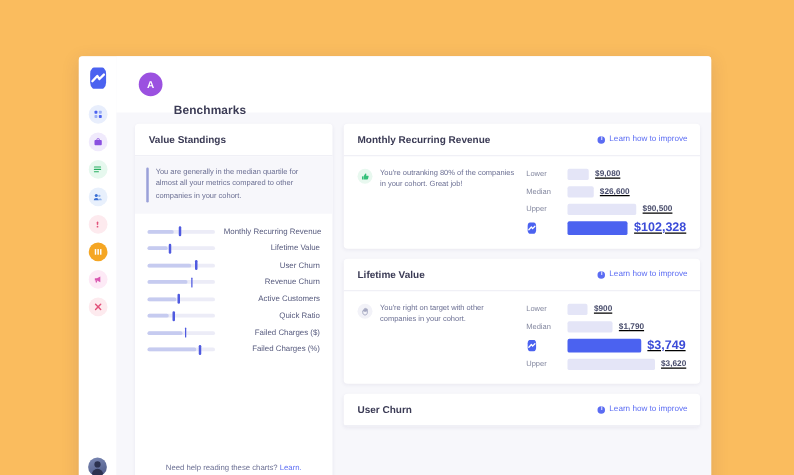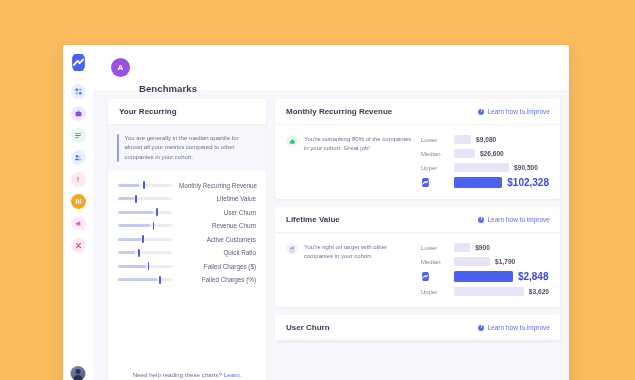--- a/index.html
+++ b/index.html
@@ -205,21 +205,21 @@
 
   .bars { flex: 1; display: flex; flex-direction: column; gap: 5px; min-width:0; }
   .bar-row { display: flex; align-items: center; gap: 6px; }
   .bar-label {
     width: 27px; flex: 0 0 27px;
     font-size: 6px; color: #83879f;
   }
   .bar-label.logo-cell {
     display: flex; align-items: center;
   }
-  .bar-track { flex: 1; display: flex; align-items: center; gap: 5px; min-width:0; }
+  .bar-track { flex: 1; display: flex; align-items: center; gap: 5px; min-width:0;text-decoration:underline; }
   .bar {
     height: 9px;
     border-radius: 1.5px;
     background: #e4e5f7;
   }
   .bar.you { background: #4b62f0; height: 11px; }
   .bar-value { font-size: 6.6px; color: #4a4e6d; font-weight: bold; white-space:nowrap; }
   .bar-value.you { font-size: 10px; color: #3b4bd8; font-weight: bold; }
 </style>
 </head>
@@ -302,21 +302,21 @@
     <header class="topbar">
       <div class="acct-badge">A</div>
       <div class="page-title">Benchmarks</div>
     </header>
 
     <div class="panels">
 
       <div class="col-left">
         <section class="card standings-card">
           <div class="card-head">
-            <span class="card-title">Your Recurring</span>
+            <span class="card-title">Value Standings</span>
           </div>
 
           <div class="note-box">
             <div class="note-bar"></div>
             <div class="note-text">You are generally in the median quartile for almost all your metrics compared to other companies in your cohort.</div>
           </div>
 
           <div class="metric-list" id="metric-list">
               <div class="metric-row">
                 <div class="slider">
@@ -473,21 +473,21 @@
                 </div>
                 <div class="bar-row">
                   <div class="bar-label logo-cell">
                     <svg width="9" height="9" viewBox="0 0 24 24">
                       <path d="M3 7 A9 9 0 0 1 21 7 L21 17 A9 9 0 0 1 3 17 Z" fill="#4b62f0"></path>
                       <path d="M5.5 15.5 L11 9.5 L13.5 13 L18.5 8" stroke="#fff" stroke-width="2.8" fill="none" stroke-linecap="round" stroke-linejoin="round"></path>
                     </svg>
                   </div>
                   <div class="bar-track">
                     <div class="bar you" style="width:62%"></div>
-                    <div class="bar-value you">$2,848</div>
+                    <div class="bar-value you">$3,749</div>
                   </div>
                 </div>
                 <div class="bar-row">
                   <div class="bar-label">Upper</div>
                   <div class="bar-track">
                     <div class="bar" style="width:78%"></div>
                     <div class="bar-value">$3,620</div>
                   </div>
                 </div>
               </div>

